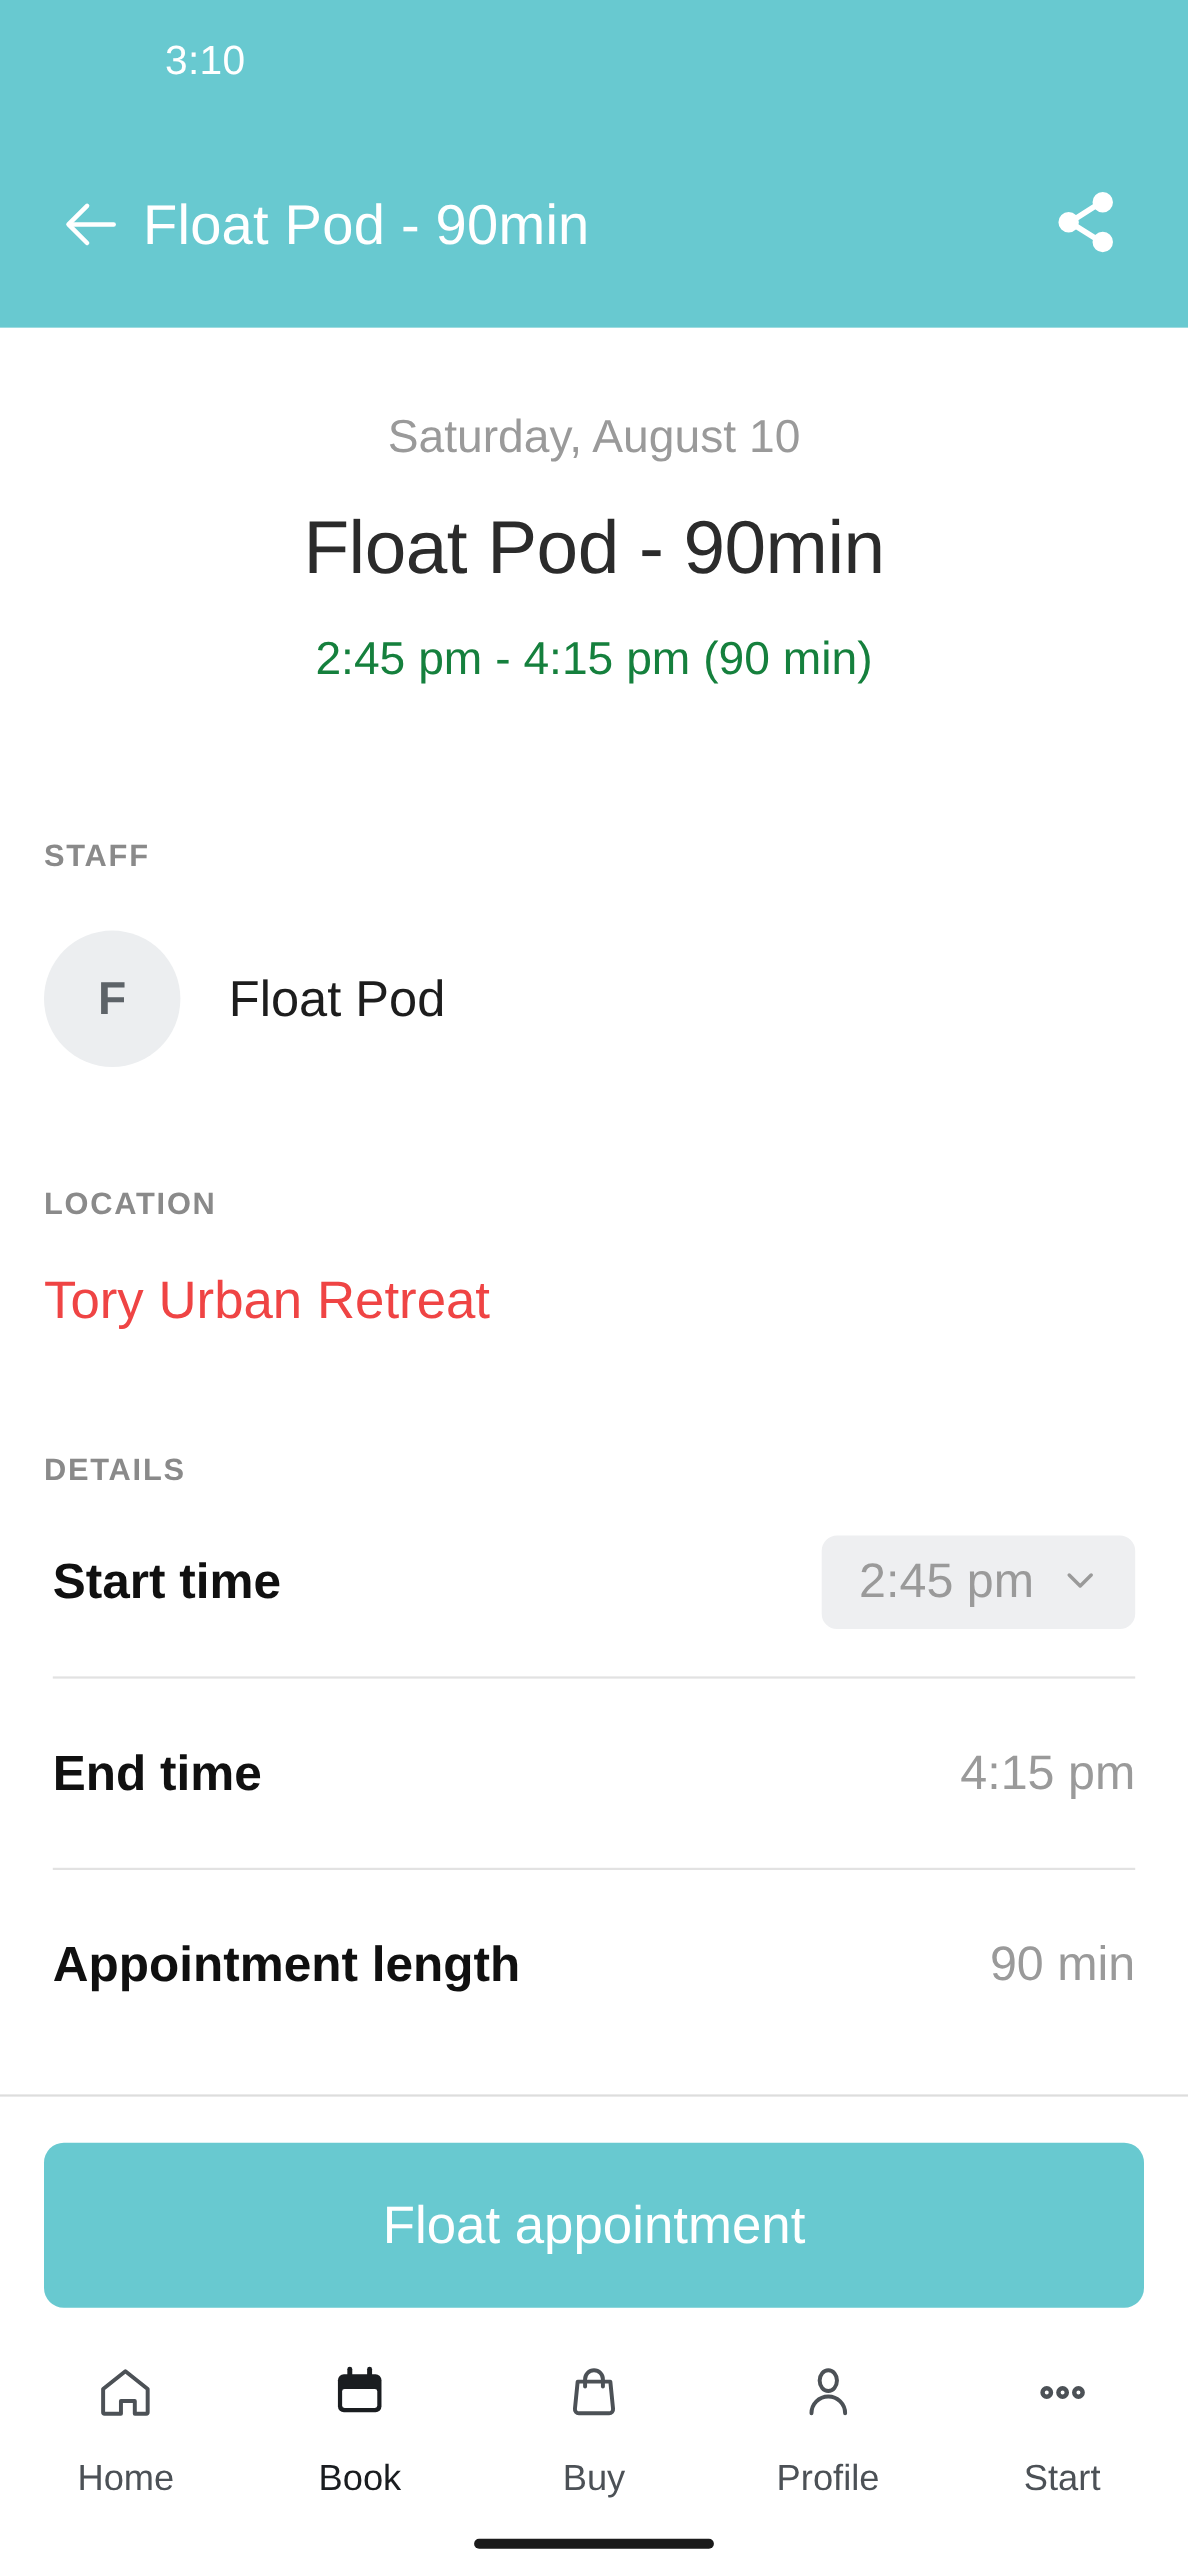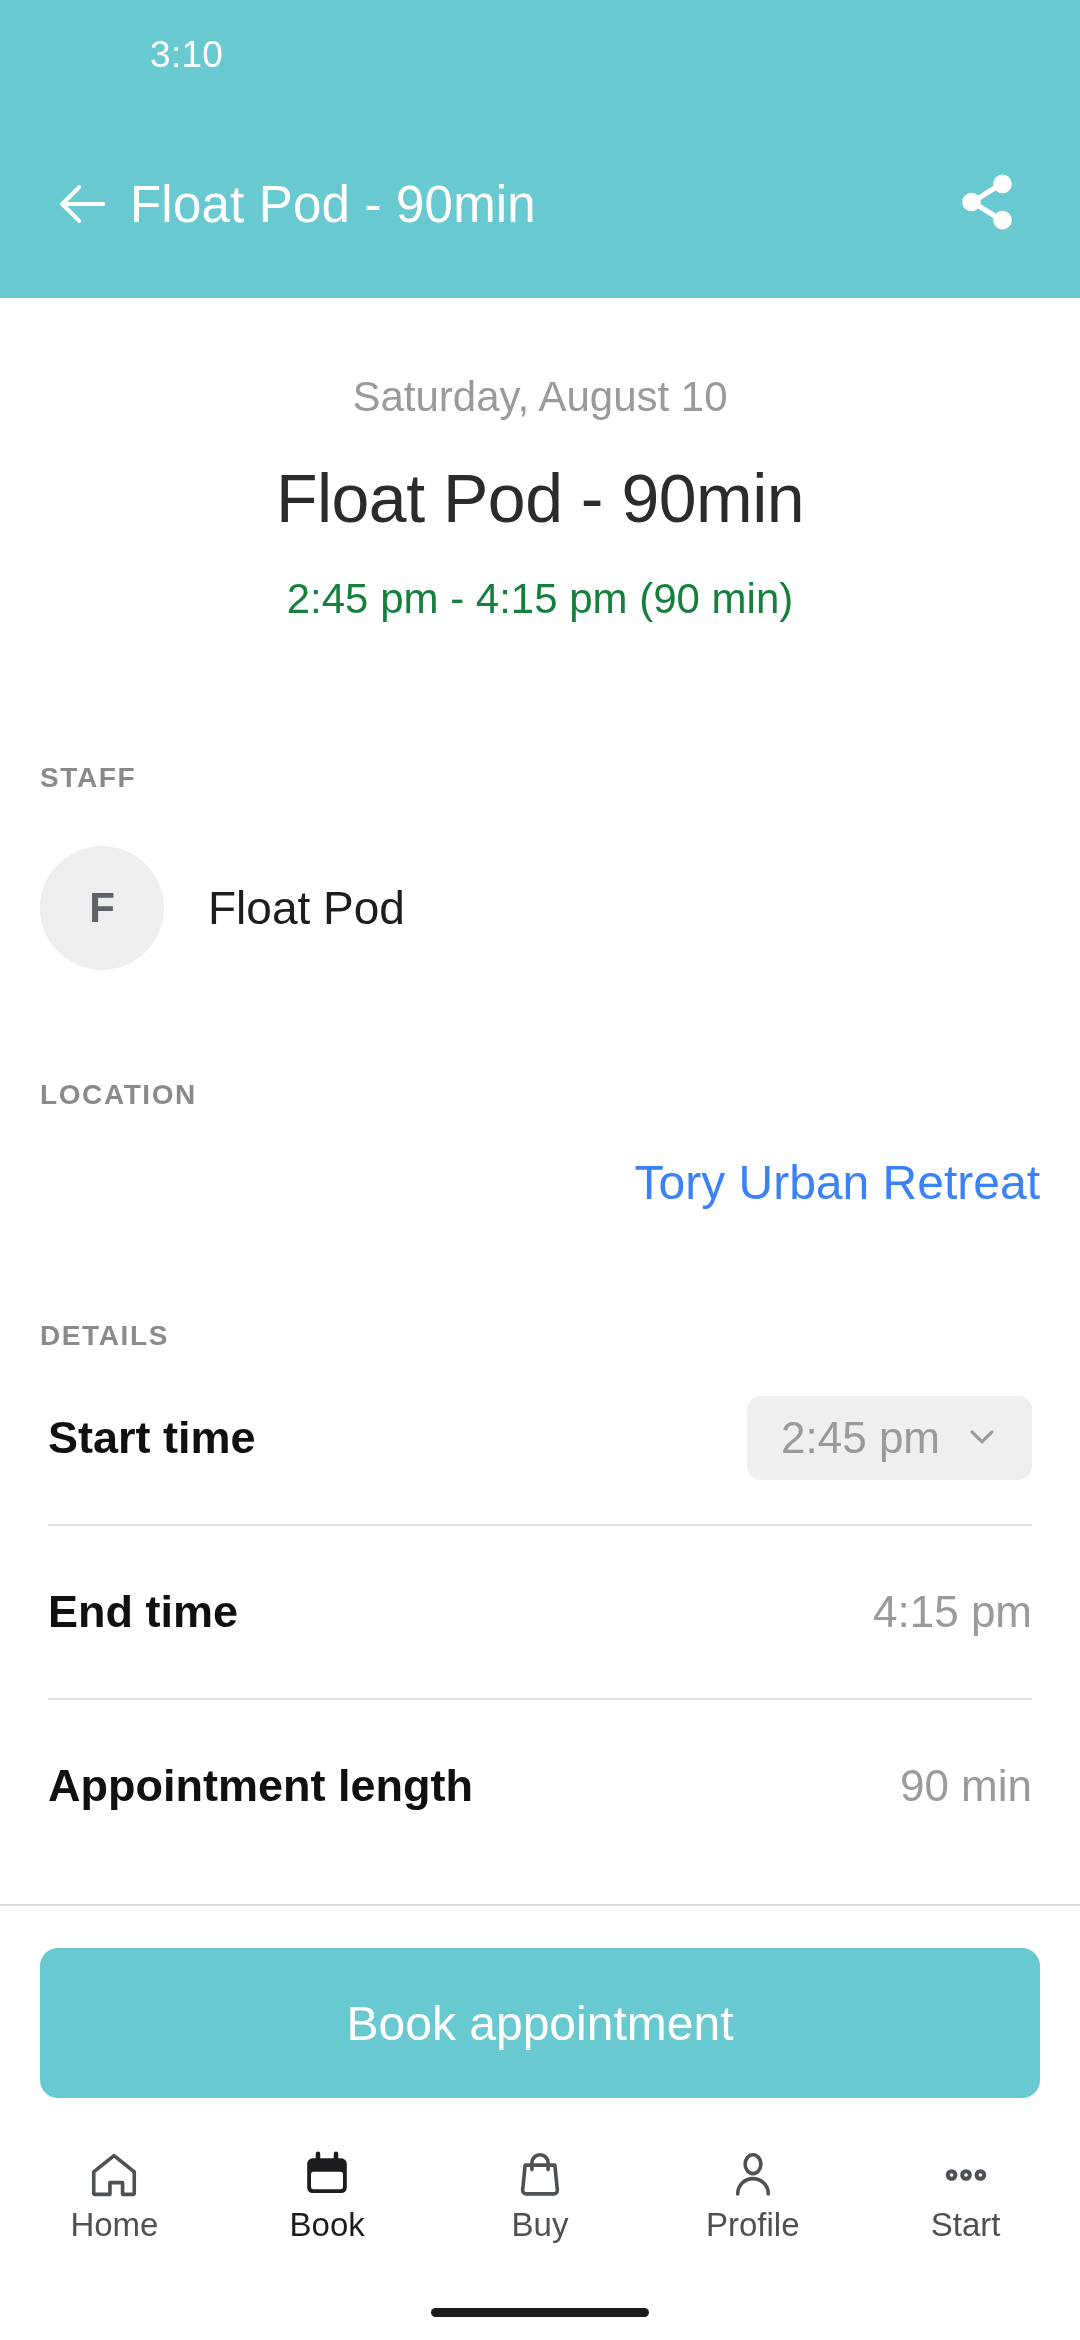--- a/index.html
+++ b/index.html
@@ -121,23 +121,22 @@
   .staff-name {
     margin-left:44px;
     color:#1d1d1d;
     font-size:46px;
   }
 
   .location-block { margin-top:109px; }
   .location-value {
     padding:0 40px;
     margin-top:44px;
-    color:#3b82f6;
+    color:#ef4444;
     font-size:48px;
-    text-align:right;
   }
 
   .details-block { margin-top:110px; }
   .detail-row {
     display:flex; align-items:center; justify-content:space-between;
     padding:0 48px;
     height:172px;
   }
   .detail-label {
     color:#101010;
@@ -194,21 +193,21 @@
   .bottomnav {
     display:flex;
     align-items:flex-start;
     justify-content:space-around;
     padding:10px 8px 0 8px;
     height:150px;
   }
   .navitem {
     flex:1 1 0;
     display:flex; flex-direction:column; align-items:center;
-    gap:0;
+    gap:28px;
   }
   .nav-icon { height:62px; display:flex; align-items:center; justify-content:center; }
   .nav-label {
     font-size:33px;
     color:#4c5156;
   }
   .navitem.active .nav-label { color:#1a1d20; }
 
   .home-indicator-wrap {
     height:56px;
@@ -307,21 +306,21 @@
         <span class="detail-label">Appointment length</span>
         <span class="detail-value">90 min</span>
       </div>
     </div>
 
     <div class="footer">
       <div class="footer-top-divider"></div>
 
       <div class="cta-wrap">
         <button class="cta-btn">
-          <span class="cta-label">Book appointment</span>
+          <span class="cta-label">Float appointment</span>
         </button>
       </div>
 
       <div class="bottomnav">
 
         <div class="navitem">
           <span class="nav-icon">
             <svg width="54" height="54" viewBox="0 0 24 24" fill="none" stroke="#4c5156" stroke-width="1.6" stroke-linecap="round" stroke-linejoin="round">
               <path d="M3 10.6 12 3.4l9 7.2V20a.6.6 0 0 1-.6.6h-4.6v-5.2h-5.6v5.2H3.6A.6.6 0 0 1 3 20z"></path>
             </svg>

